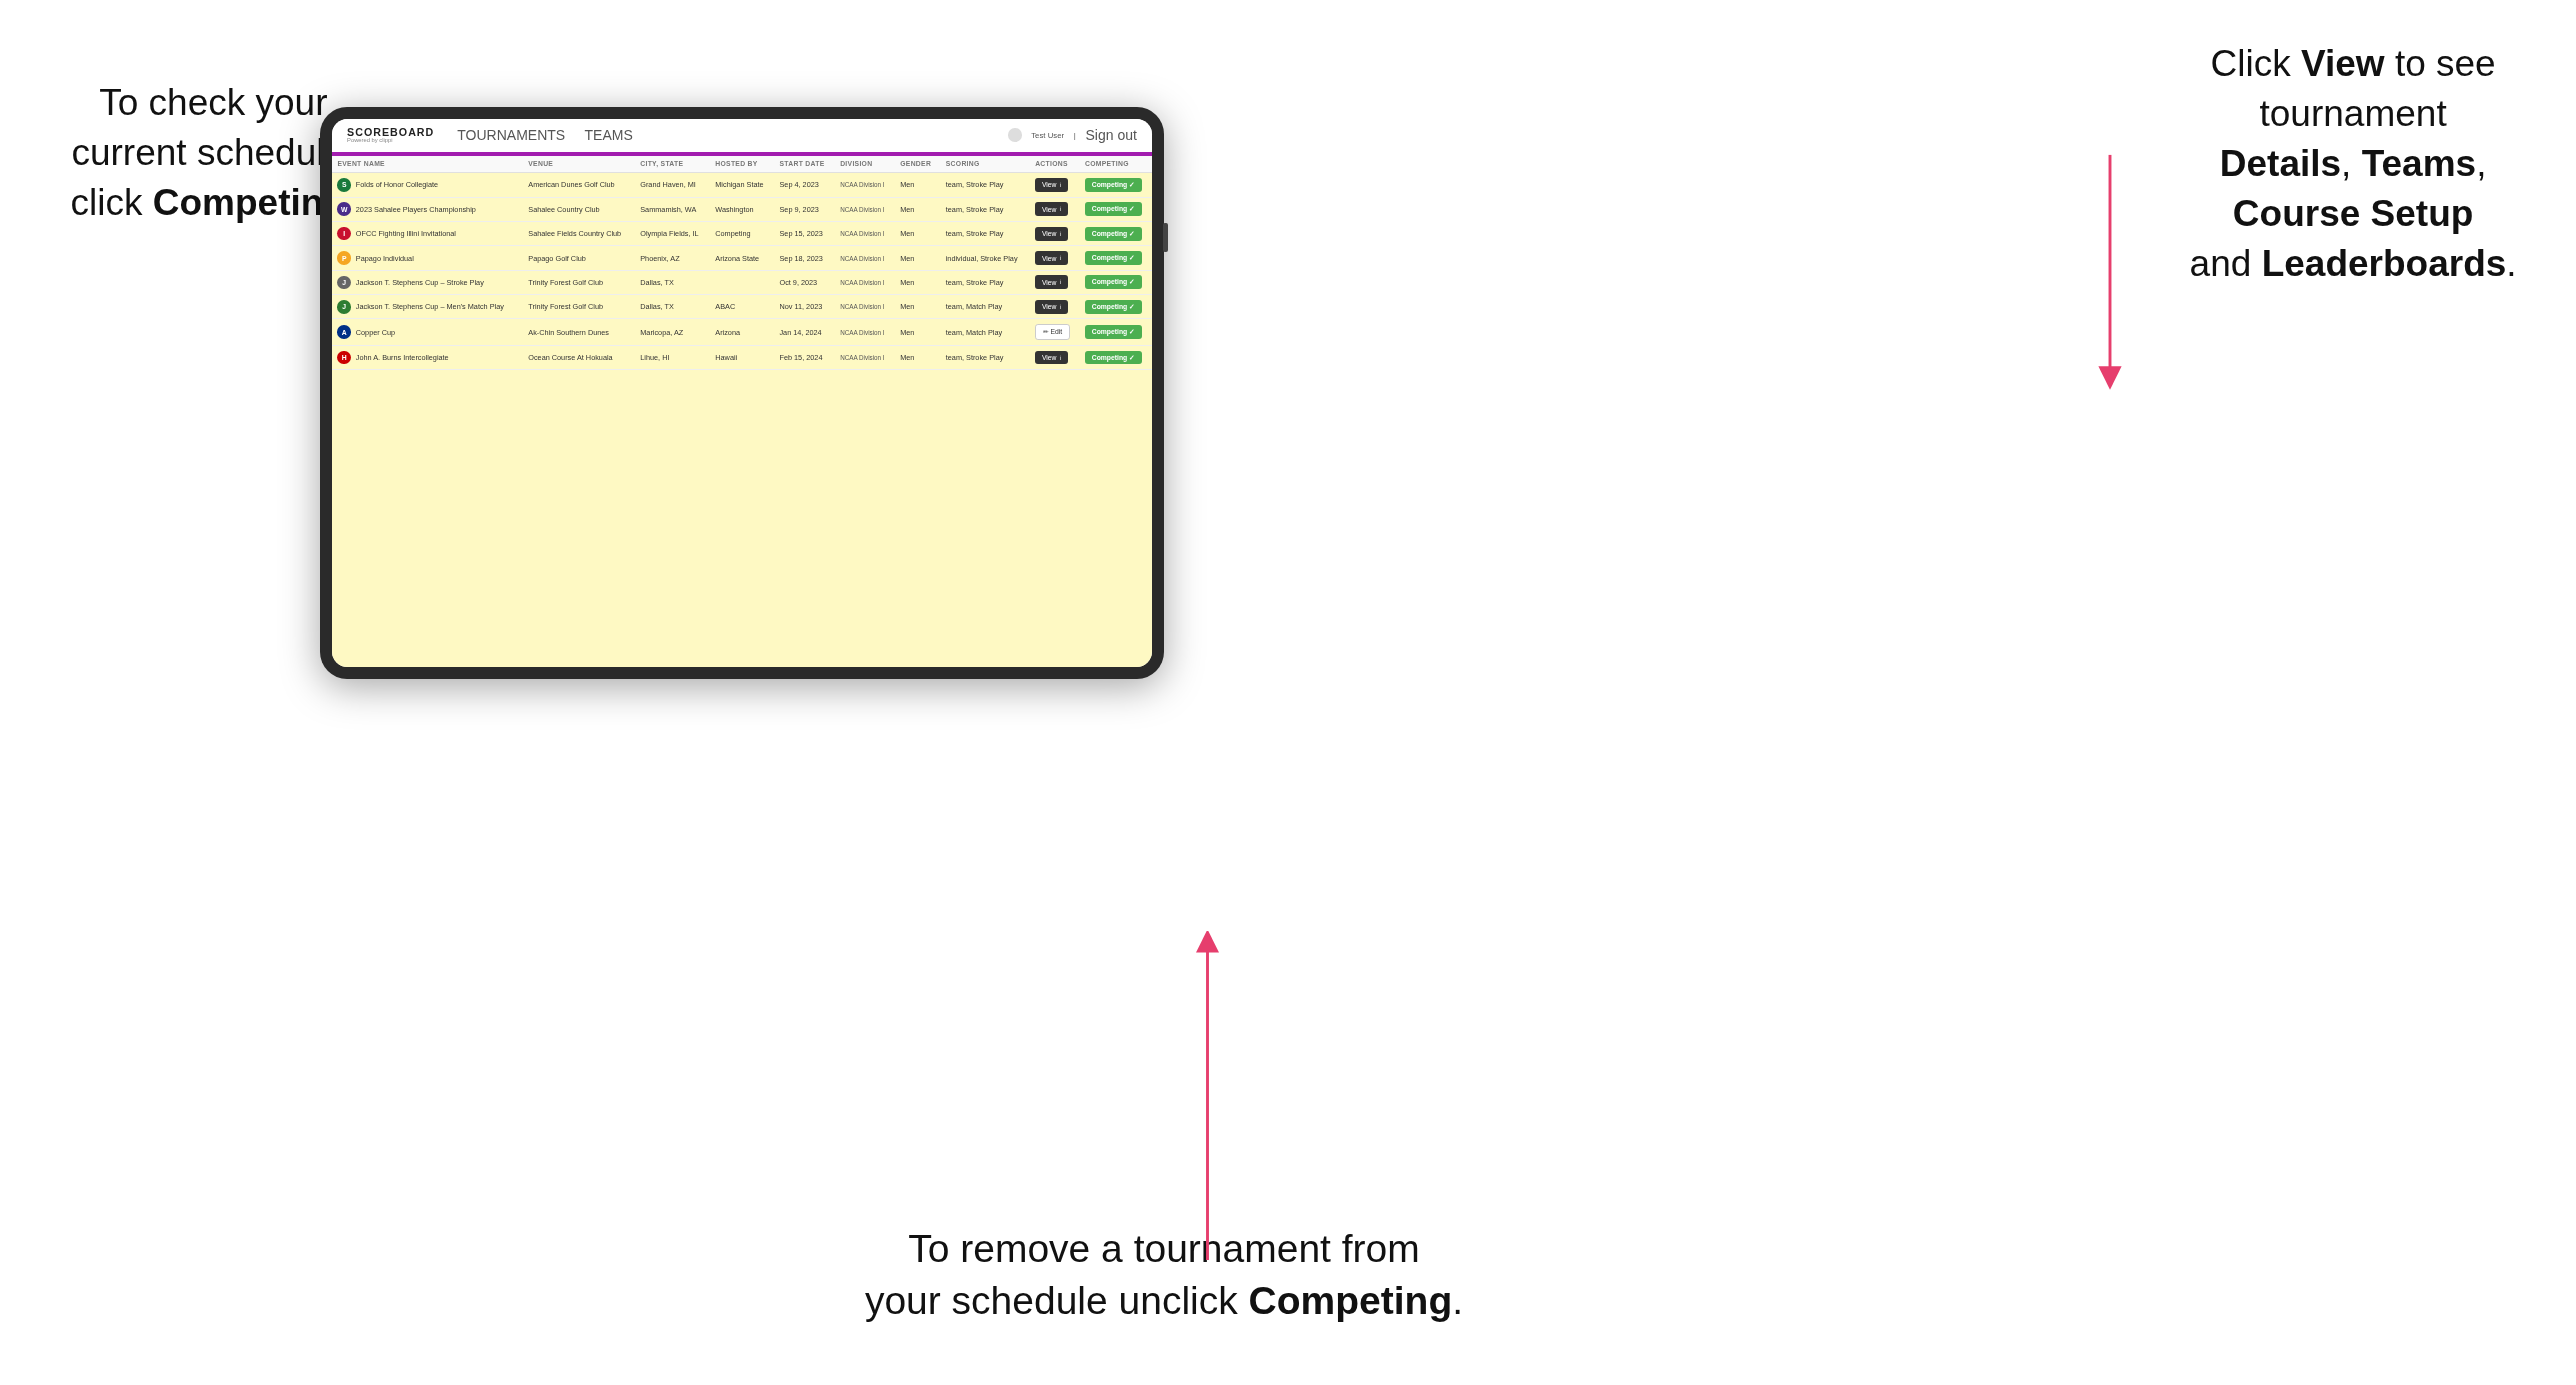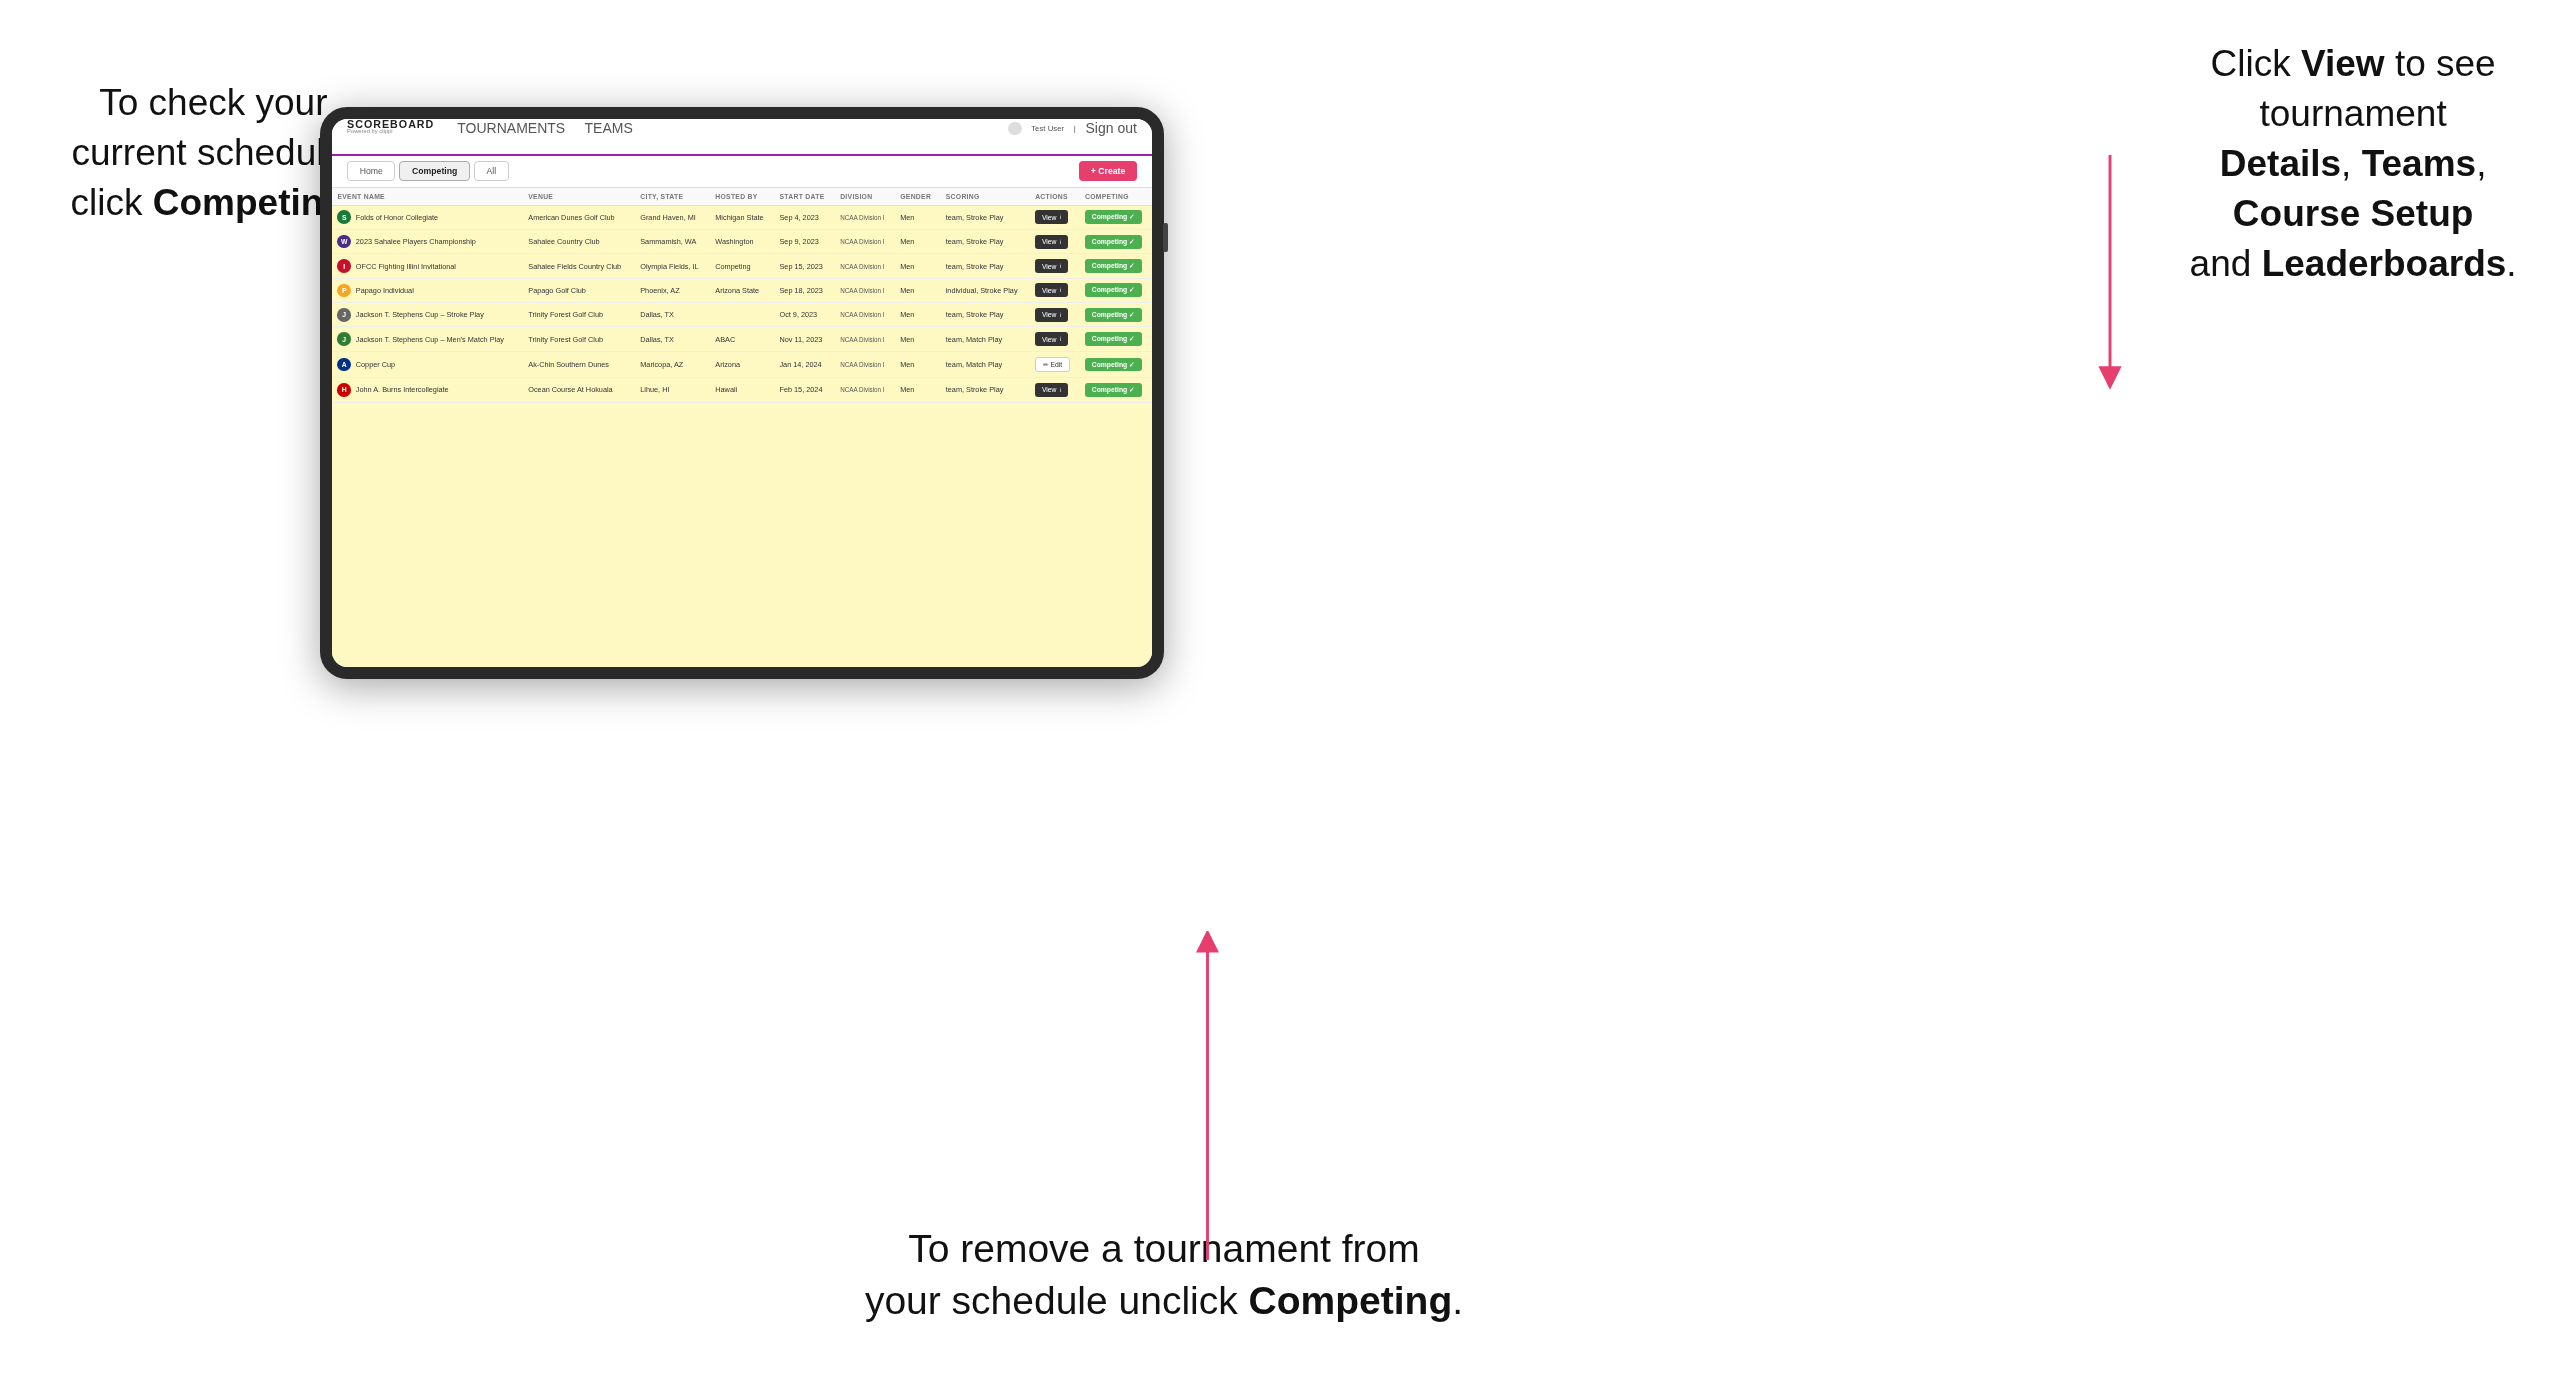--- a/index.html
+++ b/index.html
@@ -60,23 +60,23 @@
       background: #f5f5f5;
       border-radius: 15.5px;
       overflow: hidden;
       display: flex;
       flex-direction: column;
     }
 
     
     .nav-bar {
       background: #fff;
-      border-bottom: 2px solid #a21caf;
-      display: flex;
-      align-items: flex-start;
+      border-bottom: 4px solid #a21caf;
+      display: flex;
+      align-items: center;
       padding: 0 15.5px;
       height: 37px;
       flex-shrink: 0;
     }
     .nav-logo {
       display: flex;
       flex-direction: column;
       margin-right: 23px;
     }
     .nav-logo-title {
@@ -333,28 +333,20 @@
         <span class="nav-link">TEAMS</span>
       </div>
       <div class="nav-right">
         <span class="nav-user-icon"></span>
         <span>Test User</span>
         <span>|</span>
         <span class="nav-link">Sign out</span>
       </div>
     </div>
 
-    <div class="tabs-bar">
-      <div class="tabs-left">
-        <button class="tab-btn">Home</button>
-        <button class="tab-btn active">Competing</button>
-        <button class="tab-btn">All</button>
-      </div>
-      <button class="create-btn">+ Create</button>
-    </div>
 
     <div class="table-container">
       <table>
         <thead>
           <tr>
             <th>EVENT NAME</th>
             <th>VENUE</th>
             <th>CITY, STATE</th>
             <th>HOSTED BY</th>
             <th>START DATE</th>

